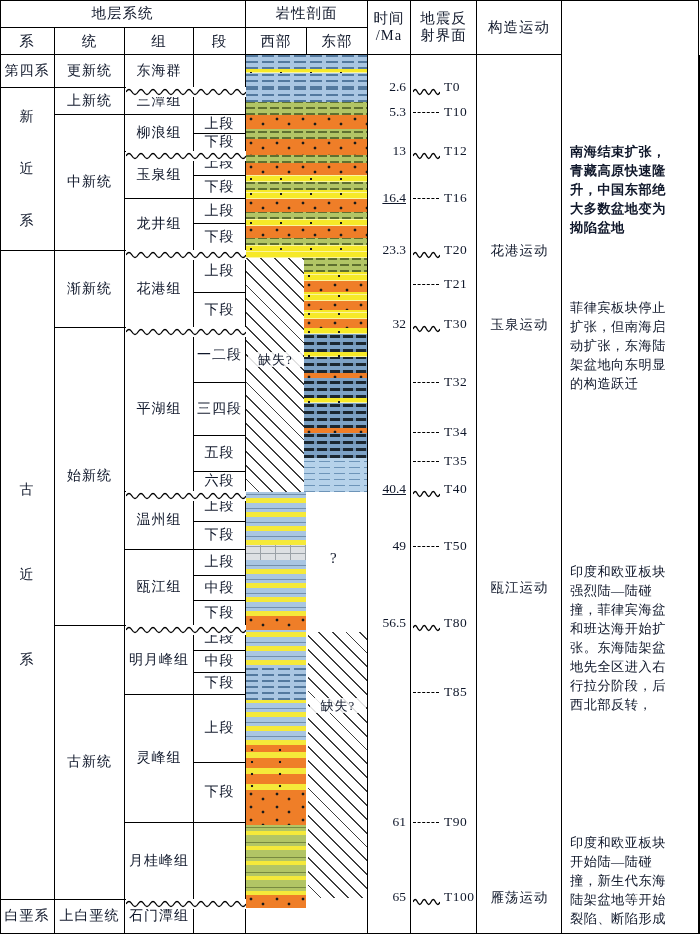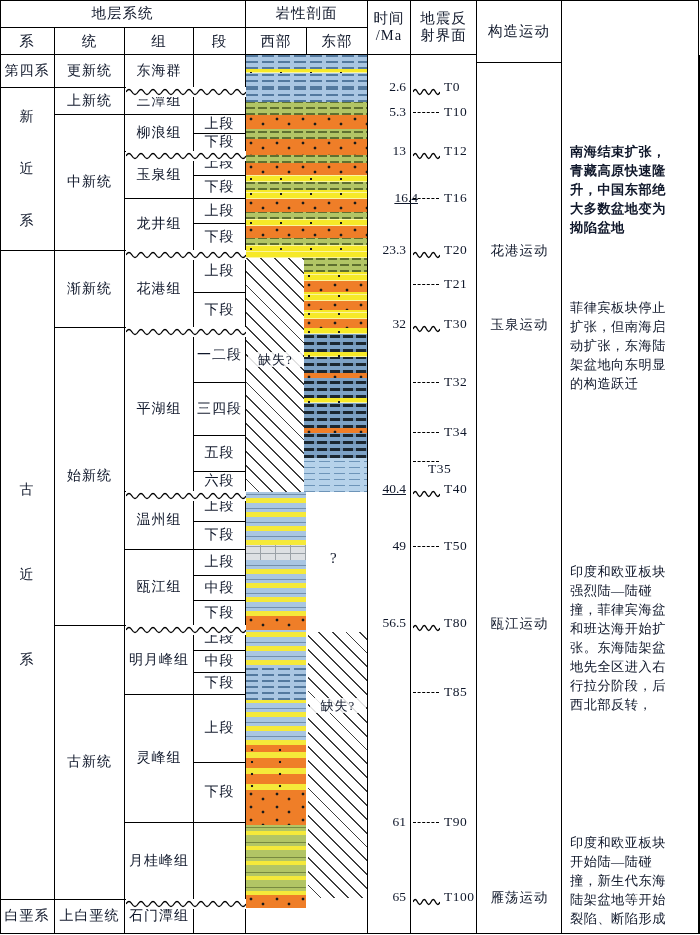--- a/index.html
+++ b/index.html
@@ -71,21 +71,21 @@
   <div class="cell hdr" style="left:0;top:0;width:246px;height:28px">地层系统</div>
   <div class="cell hdr" style="left:246px;top:0;width:122px;height:28px">岩性剖面</div>
   <div class="cell hdr hdr2" style="left:368px;top:0;width:43px;height:55px">
     <span>时间</span>
     <span>/Ma</span>
   </div>
   <div class="cell hdr hdr2" style="left:411px;top:0;width:66px;height:55px">
     <span>地震反</span>
     <span>射界面</span>
   </div>
-  <div class="cell hdr" style="left:477px;top:0;width:85px;height:63px">构造运动</div>
+  <div class="cell hdr" style="left:477px;top:0;width:85px;height:55px">构造运动</div>
 
   <div class="cell hdr" style="left:0;top:28px;width:55px;height:27px">系</div>
   <div class="cell hdr" style="left:55px;top:28px;width:70px;height:27px">统</div>
   <div class="cell hdr" style="left:125px;top:28px;width:69px;height:27px">组</div>
   <div class="cell hdr" style="left:194px;top:28px;width:52px;height:27px">段</div>
   <div class="cell hdr" style="left:246px;top:28px;width:61px;height:27px">西部</div>
   <div class="cell hdr" style="left:307px;top:28px;width:61px;height:27px">东部</div>
 
   <div class="frame"></div>
 <div class="seg p-blue" style="left: 246px; top: 55px; width: 122px; height: 14px;"></div>
@@ -238,41 +238,41 @@
       </svg></div>
     <div class="tlabel" style="left: 444px; top: 79px;">T0</div>
     <div class="age" style="left: 366px; top: 104px; width: 40px;">5.3</div>
     <div class="sym-dash" style="left: 413px; top: 112px;"></div>
     <div class="tlabel" style="left: 444px; top: 104px;">T10</div>
     <div class="age" style="left: 366px; top: 143px; width: 40px;">13</div>
     <div class="sym" style="left: 413px; top: 147px; width: 27px; height: 10px;"><svg width="27" height="10" viewBox="0 0 27 10">
         <path d="M0 5 q2.25 -5 4.5 0 q2.25 5 4.5 0 q2.25 -5 4.5 0 q2.25 5 4.5 0 q2.25 -5 4.5 0 q2.25 5 4.5 0" fill="none" stroke="#000" stroke-width="1.3"></path>
       </svg></div>
     <div class="tlabel" style="left: 444px; top: 143px;">T12</div>
-    <div class="age" style="left: 378px; top: 190px; width: 40px; text-decoration: underline;">16.4</div>
+    <div class="age" style="left: 366px; top: 190px; width: 40px; text-decoration: underline;">16.4</div>
     <div class="sym-dash" style="left: 413px; top: 198px;"></div>
     <div class="tlabel" style="left: 444px; top: 190px;">T16</div>
     <div class="age" style="left: 366px; top: 242px; width: 40px;">23.3</div>
     <div class="sym" style="left: 413px; top: 246px; width: 27px; height: 10px;"><svg width="27" height="10" viewBox="0 0 27 10">
         <path d="M0 5 q2.25 -5 4.5 0 q2.25 5 4.5 0 q2.25 -5 4.5 0 q2.25 5 4.5 0 q2.25 -5 4.5 0 q2.25 5 4.5 0" fill="none" stroke="#000" stroke-width="1.3"></path>
       </svg></div>
     <div class="tlabel" style="left: 444px; top: 242px;">T20</div>
     <div class="sym-dash" style="left: 413px; top: 284px;"></div>
     <div class="tlabel" style="left: 444px; top: 276px;">T21</div>
     <div class="age" style="left: 366px; top: 316px; width: 40px;">32</div>
     <div class="sym" style="left: 413px; top: 320px; width: 27px; height: 10px;"><svg width="27" height="10" viewBox="0 0 27 10">
         <path d="M0 5 q2.25 -5 4.5 0 q2.25 5 4.5 0 q2.25 -5 4.5 0 q2.25 5 4.5 0 q2.25 -5 4.5 0 q2.25 5 4.5 0" fill="none" stroke="#000" stroke-width="1.3"></path>
       </svg></div>
     <div class="tlabel" style="left: 444px; top: 316px;">T30</div>
     <div class="sym-dash" style="left: 413px; top: 382px;"></div>
     <div class="tlabel" style="left: 444px; top: 374px;">T32</div>
     <div class="sym-dash" style="left: 413px; top: 432px;"></div>
     <div class="tlabel" style="left: 444px; top: 424px;">T34</div>
     <div class="sym-dash" style="left: 413px; top: 461px;"></div>
-    <div class="tlabel" style="left: 428px; top: 453px; margin-top: 8px;">T35</div>
+    <div class="tlabel" style="left: 444px; top: 453px;">T35</div>
     <div class="age" style="left: 366px; top: 481px; width: 40px; text-decoration: underline;">40.4</div>
     <div class="sym" style="left: 413px; top: 485px; width: 27px; height: 10px;"><svg width="27" height="10" viewBox="0 0 27 10">
         <path d="M0 5 q2.25 -5 4.5 0 q2.25 5 4.5 0 q2.25 -5 4.5 0 q2.25 5 4.5 0 q2.25 -5 4.5 0 q2.25 5 4.5 0" fill="none" stroke="#000" stroke-width="1.3"></path>
       </svg></div>
     <div class="tlabel" style="left: 444px; top: 481px;">T40</div>
     <div class="age" style="left: 366px; top: 538px; width: 40px;">49</div>
     <div class="sym-dash" style="left: 413px; top: 546px;"></div>
     <div class="tlabel" style="left: 444px; top: 538px;">T50</div>
     <div class="age" style="left: 366px; top: 615px; width: 40px;">56.5</div>
     <div class="sym" style="left: 413px; top: 619px; width: 27px; height: 10px;"><svg width="27" height="10" viewBox="0 0 27 10">
@@ -284,19 +284,19 @@
     <div class="age" style="left: 366px; top: 814px; width: 40px;">61</div>
     <div class="sym-dash" style="left: 413px; top: 822px;"></div>
     <div class="tlabel" style="left: 444px; top: 814px;">T90</div>
     <div class="age" style="left: 366px; top: 889px; width: 40px;">65</div>
     <div class="sym" style="left: 413px; top: 893px; width: 27px; height: 10px;"><svg width="27" height="10" viewBox="0 0 27 10">
         <path d="M0 5 q2.25 -5 4.5 0 q2.25 5 4.5 0 q2.25 -5 4.5 0 q2.25 5 4.5 0 q2.25 -5 4.5 0 q2.25 5 4.5 0" fill="none" stroke="#000" stroke-width="1.3"></path>
       </svg></div>
     <div class="tlabel" style="left: 444px; top: 889px;">T100</div>
     <div class="tect" style="left: 479px; top: 242px; width: 81px;">花港运动</div>
     <div class="tect" style="left: 479px; top: 316px; width: 81px;">玉泉运动</div>
-    <div class="tect" style="left: 479px; top: 615px; width: 81px;">瓯江运动</div>
+    <div class="tect" style="left: 479px; top: 579px; width: 81px;">瓯江运动</div>
     <div class="tect" style="left: 479px; top: 889px; width: 81px;">雁荡运动</div>
     <div class="evt" style="left: 570px; top: 142px; width: 102px; font-weight: bold;">南海结束扩张，青藏高原快速隆升，中国东部绝大多数盆地变为拗陷盆地</div>
     <div class="evt" style="left: 570px; top: 298px; width: 102px;">菲律宾板块停止扩张，但南海启动扩张，东海陆架盆地向东明显的构造跃迁</div>
     <div class="evt" style="left: 570px; top: 562px; width: 102px;">印度和欧亚板块强烈陆—陆碰撞，菲律宾海盆和班达海开始扩张。东海陆架盆地先全区进入右行拉分阶段，后西北部反转，</div>
     <div class="evt" style="left: 570px; top: 833px; width: 102px;">印度和欧亚板块开始陆—陆碰撞，新生代东海陆架盆地等开始裂陷、断陷形成</div>
   </div>
 
 </body></html>

